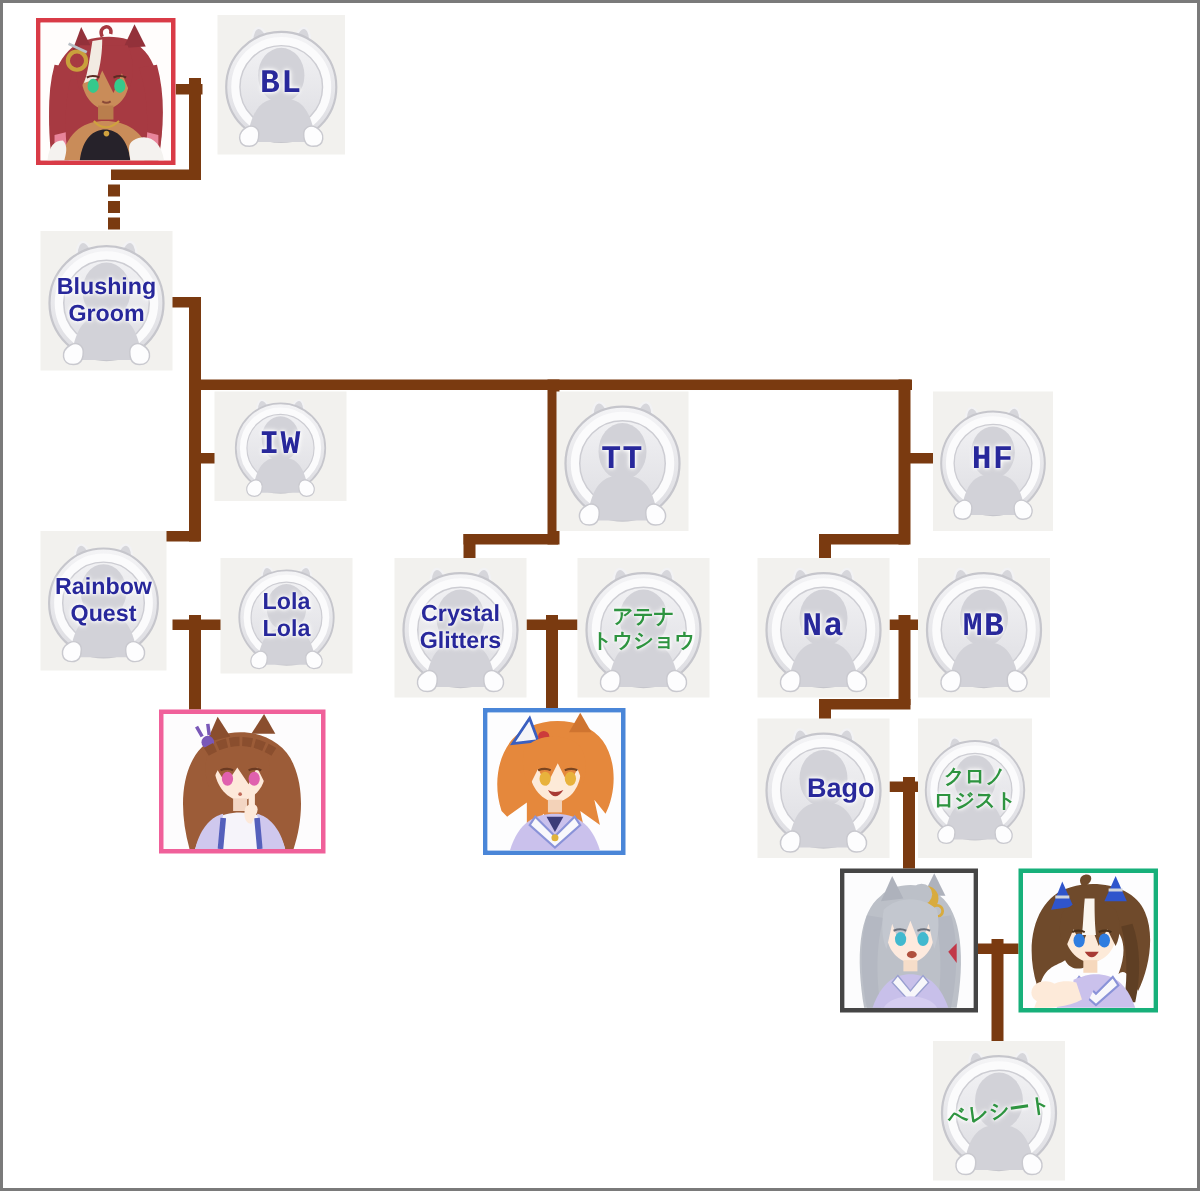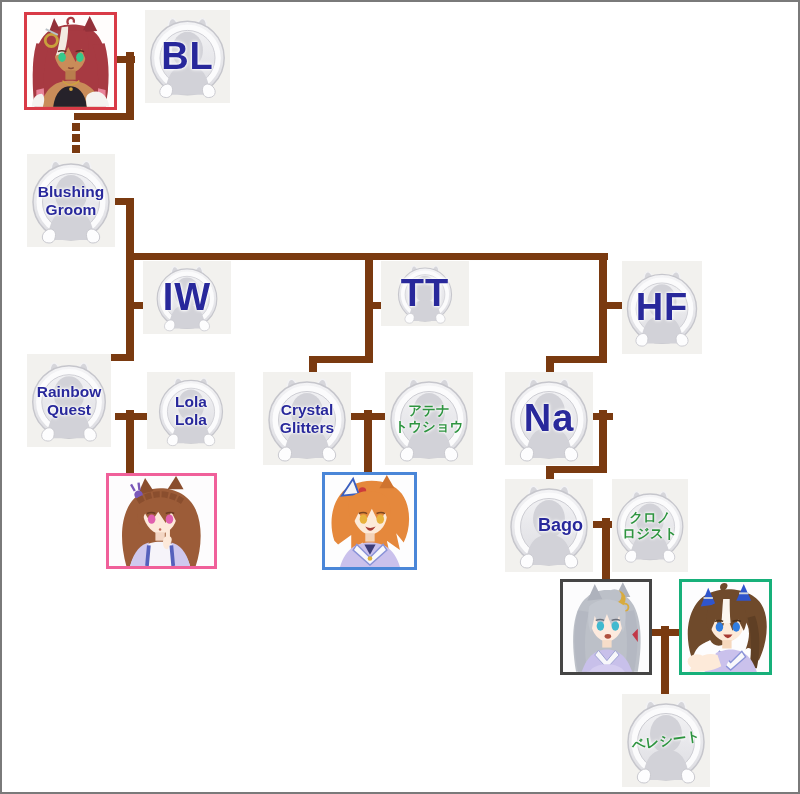--- a/index.html
+++ b/index.html
@@ -12,21 +12,21 @@
   .medal{position:absolute;background:#f2f1ee;}
   .medal svg.badge{position:absolute;left:0;top:0;width:100%;height:100%;}
   .medal-label{
     position:absolute;inset:0;display:flex;align-items:center;justify-content:center;
     text-align:center;font-weight:bold;white-space:pre-line;
     text-shadow:0 0 2px #fff,0 0 3px #fff,0 0 4px #fff;
     line-height:1.12;pointer-events:none;
   }
   .navy{color:#28289b;}
   .green{color:#2e9440;}
-  .sz-xl{font-size:38px;letter-spacing:1px;}
+  .sz-xl{font-size:22px;letter-spacing:1px;font-family:Liberation Mono, monospace;}
   .sz-lg{font-size:18px;padding-left:23px;}
   .sz-md{font-size:15.5px;}
   .sz-jp{font-size:13.5px;}
   .rot{transform:rotate(-8deg);}
   .portrait{position:absolute;background:#fff;box-sizing:border-box;}
   .portrait svg{position:absolute;left:0;top:0;width:100%;height:100%;}
   .b-red{border:3px solid #d93b47;}
   .b-pink{border:3px solid #f0609a;}
   .b-blue{border:3px solid #4a86d8;}
   .b-dark{border:3px solid #454545;}
@@ -106,21 +106,21 @@
 Groom</div>
   </div>
 
   <div class="medal" style="left:141px;top:259px;width:88px;height:73px">
     <svg class="badge">
         <use href="#medal"></use>
       </svg>
     <div class="medal-label navy sz-xl">IW</div>
   </div>
 
-  <div class="medal" style="left:379px;top:259px;width:88px;height:65px">
+  <div class="medal" style="left:369px;top:259px;width:88px;height:93px">
     <svg class="badge">
         <use href="#medal"></use>
       </svg>
     <div class="medal-label navy sz-xl">TT</div>
   </div>
 
   <div class="medal" style="left:620px;top:259px;width:80px;height:93px">
     <svg class="badge">
         <use href="#medal"></use>
       </svg>
@@ -159,20 +159,26 @@
 Glitters</div>
   </div>
 
   <div class="medal" style="left:503px;top:370px;width:88px;height:93px">
     <svg class="badge">
         <use href="#medal"></use>
       </svg>
     <div class="medal-label navy sz-xl">Na</div>
   </div>
 
+  <div class="medal" style="left:610px;top:370px;width:88px;height:93px">
+    <svg class="badge">
+        <use href="#medal"></use>
+      </svg>
+    <div class="medal-label navy sz-xl">MB</div>
+  </div>
 
   <div class="medal" style="left:503px;top:477px;width:88px;height:93px">
     <svg class="badge">
         <use href="#medal"></use>
       </svg>
     <div class="medal-label navy sz-lg">Bago</div>
   </div>
 
   <div class="medal" style="left:610px;top:477px;width:76px;height:93px">
     <svg class="badge">

